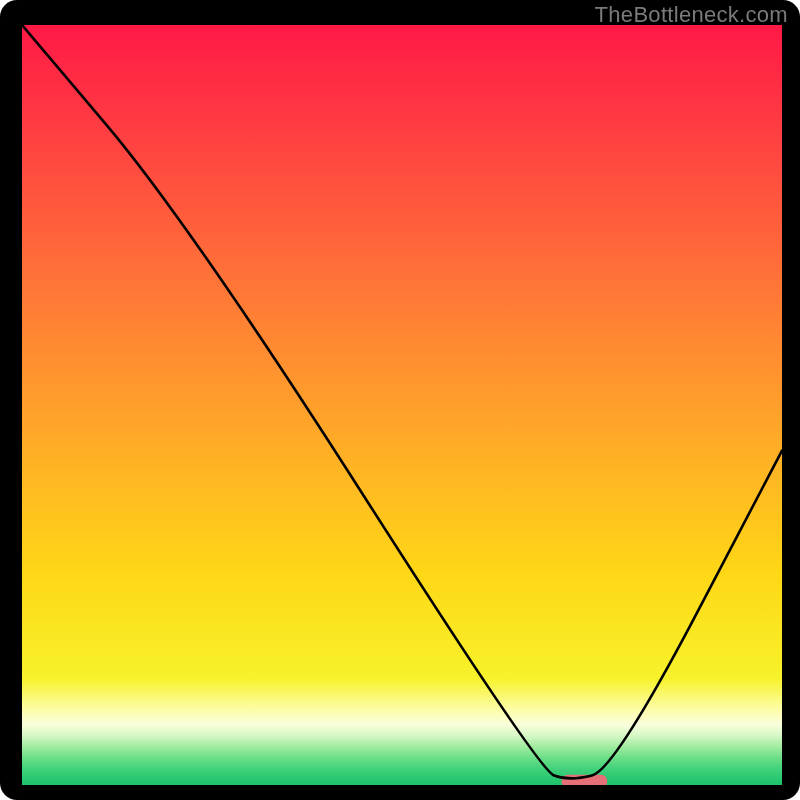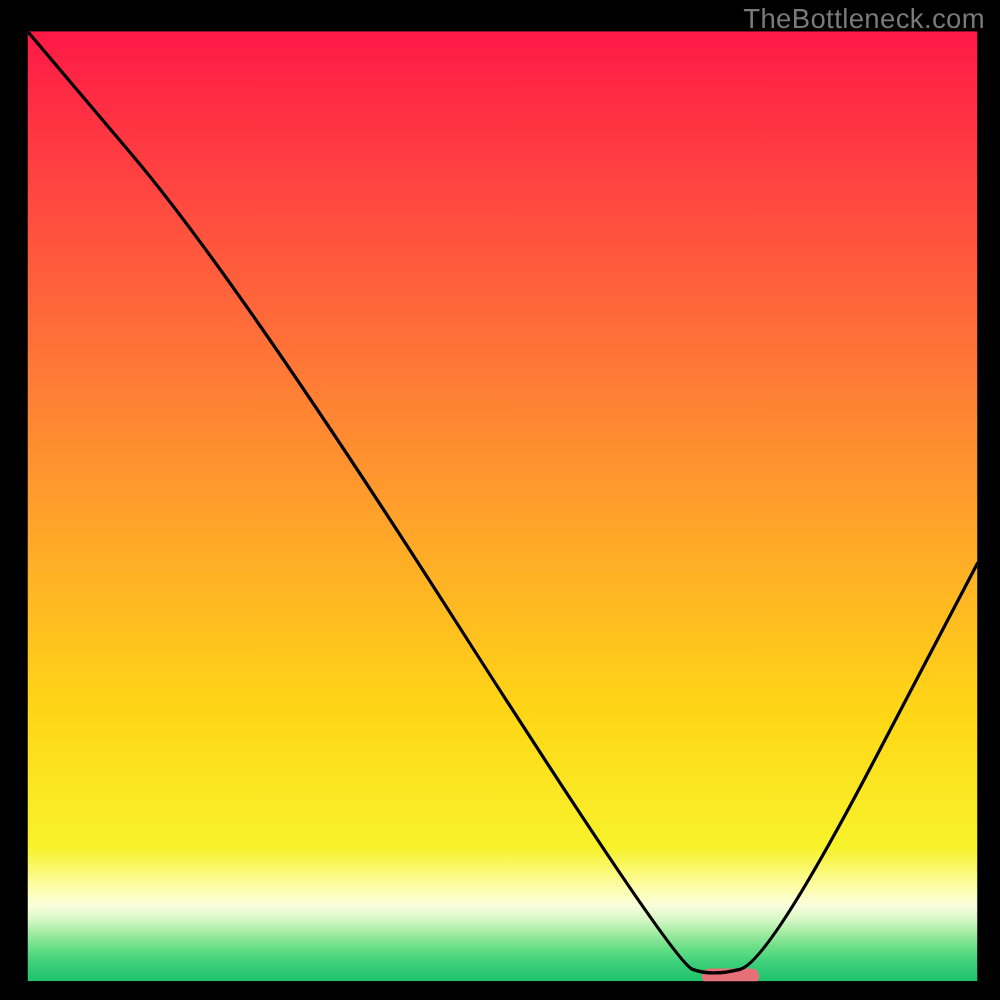--- a/index.html
+++ b/index.html
@@ -9,20 +9,21 @@
     height: 800px;
     overflow: hidden;
     background: #ffffff;
     font-family: Arial, Helvetica, sans-serif;
   }
   .outer {
     width: 800px;
     height: 800px;
     background: #000000;
     position: relative;
+    border-radius: 17px;
   }
   .watermark {
     position: absolute;
     top: 2px;
     right: 12px;
     color: #7a7a7a;
     font-size: 22px;
     font-weight: 400;
     letter-spacing: 0.3px;
     z-index: 5;

